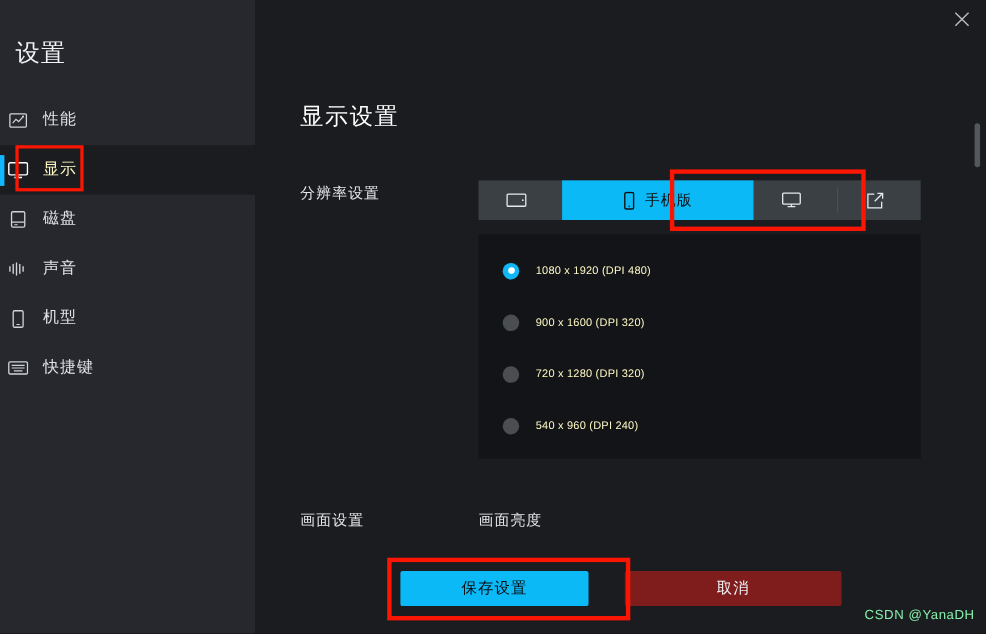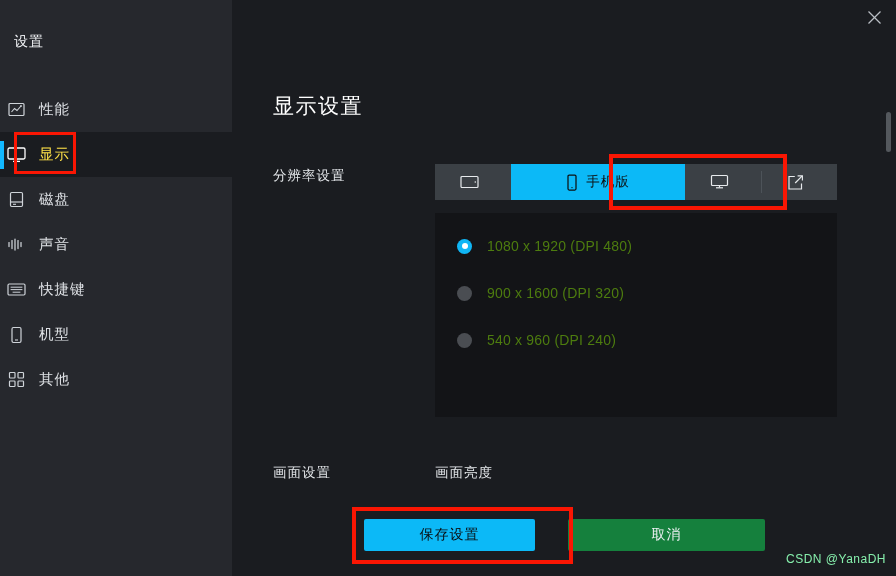--- a/index.html
+++ b/index.html
@@ -16,34 +16,34 @@
   }
 
   
   #sidebar {
     position: absolute; left: 0; top: 0;
     width: 232px; height: 576px;
     background: #26282d;
   }
   #app-title {
     position: absolute; left: 14px; top: 33px;
-    font-size: 14px; color: #f0f2f5; letter-spacing: 1px;
+    font-size: 22px; color: #f0f2f5; letter-spacing: 1px;
   }
   .nav-list { position: absolute; left: 0; top: 87px; width: 232px; }
   .nav-item {
     position: relative;
     display: flex; align-items: center;
     height: 45px;
     padding-left: 5px;
     color: #dfe2e6;
     font-size: 14.5px;
     letter-spacing: 1px;
     cursor: pointer;
   }
-  .nav-item.active { background: #1a1c20; color: #fde047; }
+  .nav-item.active { background: #1a1c20; color: #fef9c3; }
   .nav-item.active .nav-accent {
     position: absolute; left: 0; top: 9px;
     width: 4px; height: 28px;
     background: #12b8ff;
   }
   .nav-ico {
     width: 22px; height: 22px;
     display: inline-flex; align-items: center; justify-content: center;
     margin-right: 12px;
     flex: 0 0 22px;
@@ -138,38 +138,38 @@
     flex: 0 0 15px;
     margin-right: 15px;
     position: relative;
   }
   .radio-row.on .radio-dot { background: #10b6f5; }
   .radio-row.on .radio-dot::after {
     content: ""; position: absolute;
     left: 4.5px; top: 4.5px; width: 6px; height: 6px;
     border-radius: 50%; background: #ffffff;
   }
-  .radio-text { font-size: 14px; color: #4d7c0f; letter-spacing: 0.2px; }
+  .radio-text { font-size: 10px; color: #fef9c3; letter-spacing: 0.2px; }
 
   
   .btn {
     position: absolute;
     display: flex; align-items: center; justify-content: center;
     height: 32px;
     font-size: 14px; letter-spacing: 1px;
     border-radius: 2px;
     cursor: pointer;
   }
   #btn-save {
     left: 132px; top: 519px; width: 171px;
     background: #0cb9f7; color: #0a0e11;
   }
   #btn-cancel {
     left: 336px; top: 519px; width: 197px;
-    background: #15803d; color: #eef1f4; text-align: center;
+    background: #7f1d1d; color: #eef1f4; text-align: center;
   }
   #save-highlight {
     position: absolute; left: 120px; top: 507px;
     width: 221px; height: 57px;
     border: 4px solid #fa1603;
     pointer-events: none;
   }
 
   
   #scrollbar-track {
@@ -242,51 +242,40 @@
             <line x1="8" y1="3" x2="8" y2="14"></line>
             <line x1="11" y1="4.5" x2="11" y2="12.5"></line>
             <line x1="14" y1="6.5" x2="14" y2="10.5"></line>
           </svg>
         </span>
         <span class="nav-label">声音</span>
       </div>
 
       <div class="nav-item">
         <span class="nav-ico">
+          <svg width="13" height="18" viewBox="0 0 13 18" fill="none" stroke="#cfd4d9" stroke-width="1.2">
+            <rect x="2" y="1.5" width="9" height="15" rx="1.4"></rect>
+            <line x1="5" y1="14" x2="8" y2="14" stroke-width="1.1"></line>
+          </svg>
+        </span>
+        <span class="nav-label">机型</span>
+      </div>
+
+      <div class="nav-item">
+        <span class="nav-ico">
           <svg width="19" height="15" viewBox="0 0 19 15" fill="none" stroke="#cfd4d9" stroke-width="1.2">
             <rect x="1" y="2" width="17" height="11" rx="1.2"></rect>
             <line x1="3.6" y1="5.2" x2="15.4" y2="5.2" stroke-width="1"></line>
             <line x1="3.6" y1="7.6" x2="15.4" y2="7.6" stroke-width="1"></line>
             <line x1="5.6" y1="10.2" x2="13.4" y2="10.2" stroke-width="1"></line>
           </svg>
         </span>
         <span class="nav-label">快捷键</span>
       </div>
 
-      <div class="nav-item">
-        <span class="nav-ico">
-          <svg width="13" height="18" viewBox="0 0 13 18" fill="none" stroke="#cfd4d9" stroke-width="1.2">
-            <rect x="2" y="1.5" width="9" height="15" rx="1.4"></rect>
-            <line x1="5" y1="14" x2="8" y2="14" stroke-width="1.1"></line>
-          </svg>
-        </span>
-        <span class="nav-label">机型</span>
-      </div>
-
-      <div class="nav-item">
-        <span class="nav-ico">
-          <svg width="17" height="17" viewBox="0 0 17 17" fill="none" stroke="#cfd4d9" stroke-width="1.2">
-            <rect x="1.5" y="1.5" width="5.5" height="5.5" rx="0.8"></rect>
-            <rect x="10" y="1.5" width="5.5" height="5.5" rx="0.8"></rect>
-            <rect x="1.5" y="10" width="5.5" height="5.5" rx="0.8"></rect>
-            <rect x="10" y="10" width="5.5" height="5.5" rx="0.8"></rect>
-          </svg>
-        </span>
-        <span class="nav-label">其他</span>
-      </div>
 
     </div>
 
     <div id="nav-highlight"></div>
   </div>
 
   <div id="main">
 
     <div id="close-btn">
       <svg width="15" height="15" viewBox="0 0 15 15" stroke="#b9bec4" stroke-width="1.3">
@@ -343,20 +332,24 @@
       <div class="radio-row on">
         <span class="radio-dot"></span>
         <span class="radio-text">1080 x 1920 (DPI 480)</span>
       </div>
 
       <div class="radio-row">
         <span class="radio-dot"></span>
         <span class="radio-text">900 x 1600 (DPI 320)</span>
       </div>
 
+      <div class="radio-row">
+        <span class="radio-dot"></span>
+        <span class="radio-text">720 x 1280 (DPI 320)</span>
+      </div>
 
       <div class="radio-row">
         <span class="radio-dot"></span>
         <span class="radio-text">540 x 960 (DPI 240)</span>
       </div>
 
     </div>
 
     <div class="field-label" id="label-pic">画面设置</div>
     <div class="field-label" id="label-bright">画面亮度</div>

